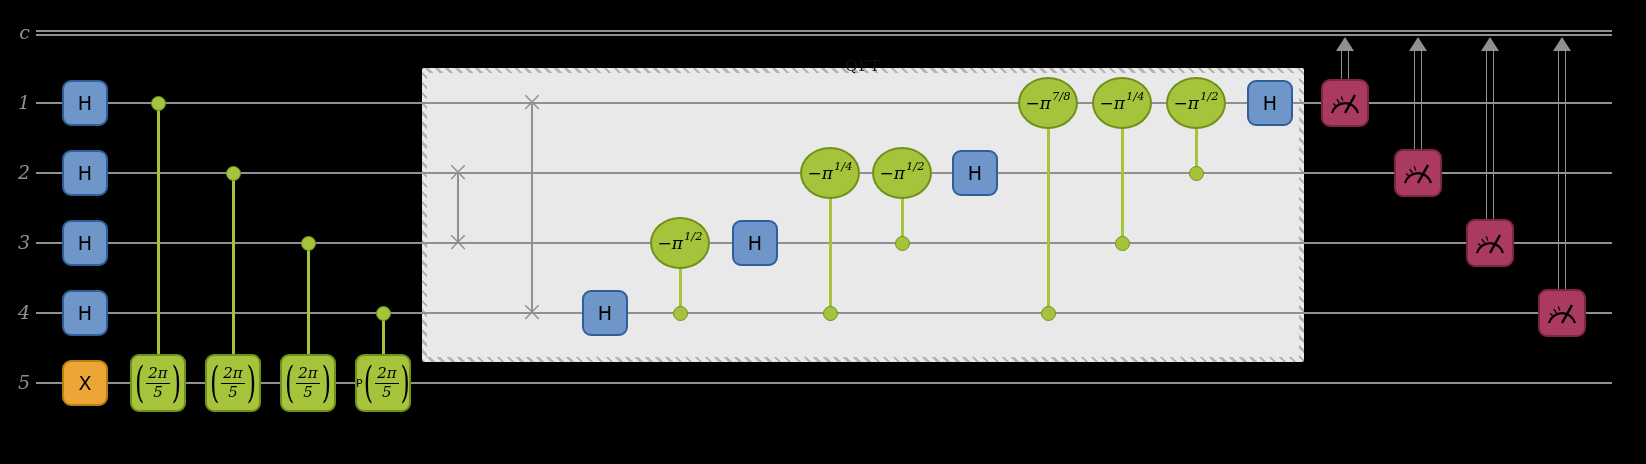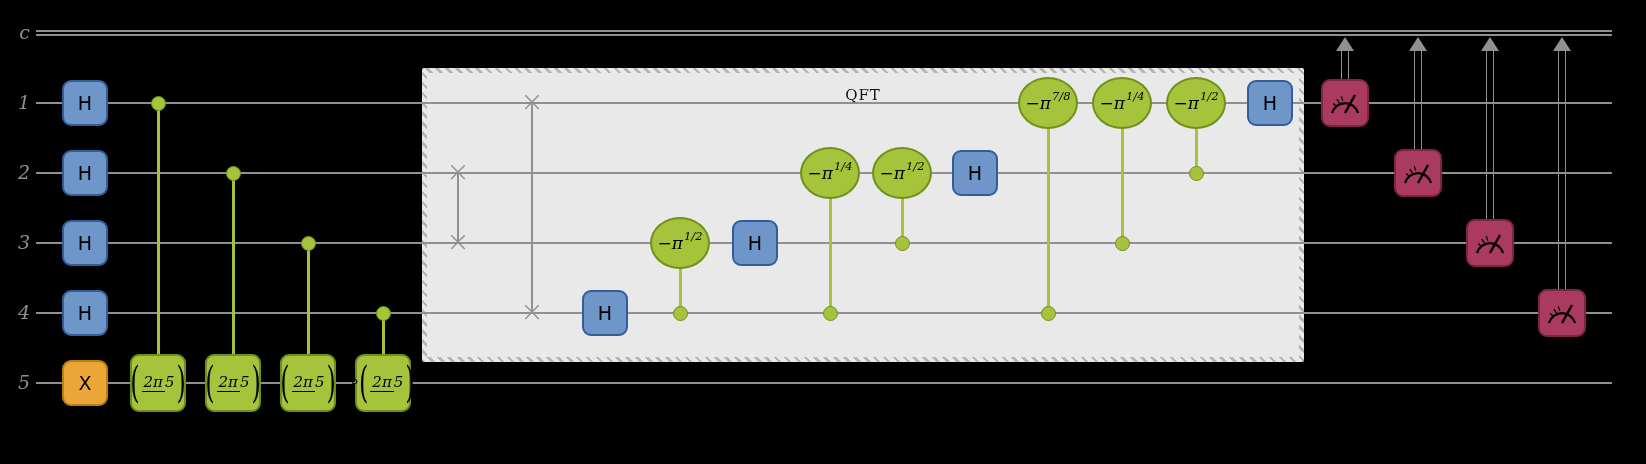--- a/index.html
+++ b/index.html
@@ -17,21 +17,21 @@
   .mline{position:absolute;background:var(--wire)}
   .arrow-up{position:absolute;width:0;height:0;border-left:9px solid transparent;border-right:9px solid transparent;border-bottom:14px solid var(--wire)}
   .ctrl-dot{position:absolute;width:15px;height:15px;border-radius:50%;background:var(--p-fill);border:1px solid var(--p-border)}
   .swap-x{position:absolute;transform:translate(-50%,-52%);color:var(--wire);font-size:28px;font-weight:300;line-height:1;font-family:"DejaVu Sans",sans-serif}
   .gatebox{position:absolute;width:46px;height:46px;border-radius:9px;border:2px solid;display:flex;align-items:center;justify-content:center;font-size:19px;color:#000}
   .h-gate{background:var(--h-fill);border-color:var(--h-border)}
   .x-gate{background:var(--x-fill);border-color:var(--x-border)}
   .p-box{position:absolute;width:56px;height:58px;border-radius:9px;background:var(--p-fill);border:2px solid var(--p-border);display:flex;align-items:center;justify-content:center;color:#000}
   .p-prefix{font-size:11px;margin-right:1px}
   .paren{font-size:24px;font-weight:300;transform:scaleY(1.8);line-height:1;font-family:"DejaVu Serif",serif}
-  .frac{display:flex;flex-direction:row;align-items:center;font-family:"DejaVu Serif",serif;font-style:italic;font-size:15px;line-height:1.15;margin:0 2px}
+  .frac{display:flex;flex-direction:column;align-items:center;font-family:"DejaVu Serif",serif;font-style:italic;font-size:15px;line-height:1.15;margin:0 2px}
   .frac-num{border-bottom:1.4px solid #000;padding:0 2px}
   .frac-den{}
   .cp-ellipse{position:absolute;width:60px;height:52px;border-radius:50%;background:var(--p-fill);border:2px solid var(--p-border);display:flex;align-items:center;justify-content:center;color:#000;font-family:"DejaVu Serif",serif;font-size:17px}
   .cp-base{font-style:italic}
   .cp-exp{font-size:11.5px;transform:translateY(-7px);margin-left:1px;font-style:italic}
   .m-box{position:absolute;width:48px;height:48px;border-radius:9px;background:var(--m-fill);border:2px solid var(--m-border);display:flex;align-items:center;justify-content:center}
 </style>
 </head>
 <body>
 
@@ -183,14 +183,14 @@
     </div>
     <div class="m-box" style="left: 1538px; top: 289px;">
       <svg width="36" height="30" viewBox="0 0 36 30">
         <path d="M 5 25 A 13.5 13.5 0 0 1 31 25" fill="none" stroke="#000" stroke-width="2.4"></path>
         <line x1="18" y1="25" x2="28" y2="7" stroke="#000" stroke-width="2.4"></line>
         <line x1="9.5" y1="18.5" x2="6.2" y2="15.6" stroke="#000" stroke-width="1.3"></line>
         <line x1="12.3" y1="14.8" x2="9.8" y2="11.2" stroke="#000" stroke-width="1.3"></line>
         <line x1="15.8" y1="12.6" x2="14.3" y2="8.4" stroke="#000" stroke-width="1.3"></line>
       </svg>
     </div>
-    <div class="qft-label" style="left: 813px; top: 86px; width: 100px;">QFT</div>
+    <div class="qft-label" style="left: 813px; top: 57px; width: 100px;">QFT</div>
   </div>
 
 </body></html>

